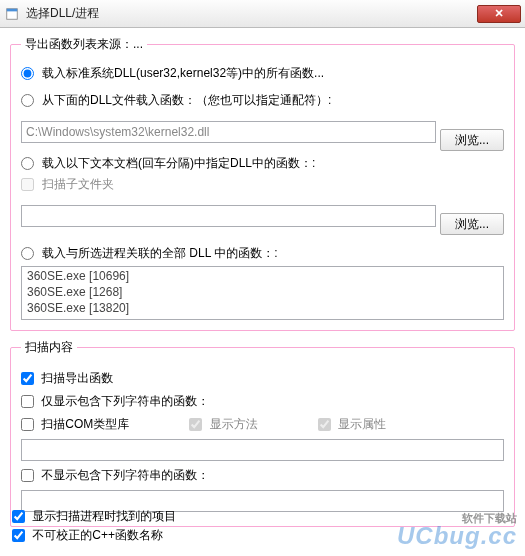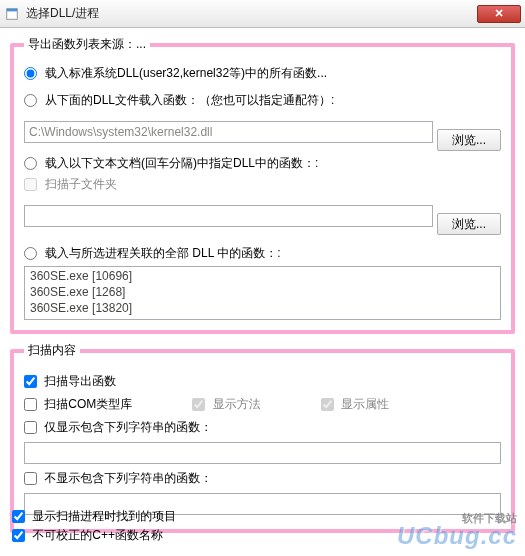--- a/index.html
+++ b/index.html
@@ -4,21 +4,21 @@
 <style>
 * { box-sizing: border-box; margin: 0; padding: 0; }
 body { font-family: "Microsoft YaHei", "SimSun", Tahoma, sans-serif; font-size: 12px; background: #fff; width: 525px; height: 556px; overflow: hidden; position: relative; }
 .titlebar { height: 28px; background: linear-gradient(#fdfdfd, #e8e8e8); border-bottom: 1px solid #bbb; display: flex; align-items: center; padding: 0 4px; }
 .titlebar .icon { width: 16px; height: 16px; margin-right: 6px; display: flex; align-items: center; justify-content: center; }
 .titlebar .icon svg { width: 14px; height: 14px; }
 .titlebar .title { flex: 1; font-size: 12px; color: #222; }
 .close-btn { width: 44px; height: 18px; background: linear-gradient(#e06666, #c0392b); border: 1px solid #8b2a1f; border-radius: 2px; display: flex; align-items: center; justify-content: center; cursor: pointer; }
 .close-btn span { color: #fff; font-weight: bold; font-size: 11px; line-height: 1; }
 .content { padding: 8px 10px; }
-fieldset { border: 4px solid #f9a8d4; border-radius: 2px; padding: 8px 10px 10px 10px; margin-bottom: 8px; }
+fieldset { border: 1px solid #f9a8d4; border-radius: 2px; padding: 8px 10px 10px 10px; margin-bottom: 8px; }
 legend { padding: 0 4px; font-size: 12px; color: #000; }
 .row { display: flex; align-items: center; margin: 4px 0; gap: 4px; }
 .text-input { flex: 1; height: 22px; border: 1px solid #abadb3; padding: 5px 4px; font-size: 12px; background: #fff; color: #555; }
 .text-input:disabled { background: #fff; color: #888; }
 .btn { height: 22px; padding: 0 14px; border: 1px solid #acacac; background: linear-gradient(#fdfdfd, #e8e8e8); font-size: 12px; cursor: pointer; border-radius: 2px; margin-top: 16px; }
 input[type=radio], input[type=checkbox] { margin-right: 4px; vertical-align: middle; }
 label { vertical-align: middle; cursor: pointer; }
 label.disabled { color: #888; cursor: default; }
 .listbox { width: 100%; height: 54px; border: 1px solid #abadb3; background: #fff; overflow-y: scroll; font-size: 12px; padding: 1px; }
 .listbox .item { padding: 0 4px; line-height: 16px; color: #444; }
@@ -94,38 +94,38 @@
   </fieldset>
 
   <fieldset>
     <legend>扫描内容</legend>
 
     <div class="chk-row">
       <input type="checkbox" checked="" style="">
       <label>扫描导出函数</label>
     </div>
 
+    <div class="chk-row">
+      <input type="checkbox" style="">
+      <label>仅显示包含下列字符串的函数：</label>
+    </div>
+
     <div class="chk-row cols">
       <span>
         <input type="checkbox" style="">
         <label>扫描COM类型库</label>
       </span>
       <span>
         <input type="checkbox" checked="" disabled="" style="">
         <label class="disabled">显示方法</label>
       </span>
       <span>
         <input type="checkbox" checked="" disabled="" style="">
         <label class="disabled">显示属性</label>
       </span>
-    </div>
-
-    <div class="chk-row">
-      <input type="checkbox" style="">
-      <label>仅显示包含下列字符串的函数：</label>
     </div>
     <div class="row">
       <input class="text-input" type="text" value="" style="">
     </div>
 
     <div class="chk-row">
       <input type="checkbox" style="">
       <label>不显示包含下列字符串的函数：</label>
     </div>
     <div class="row">

